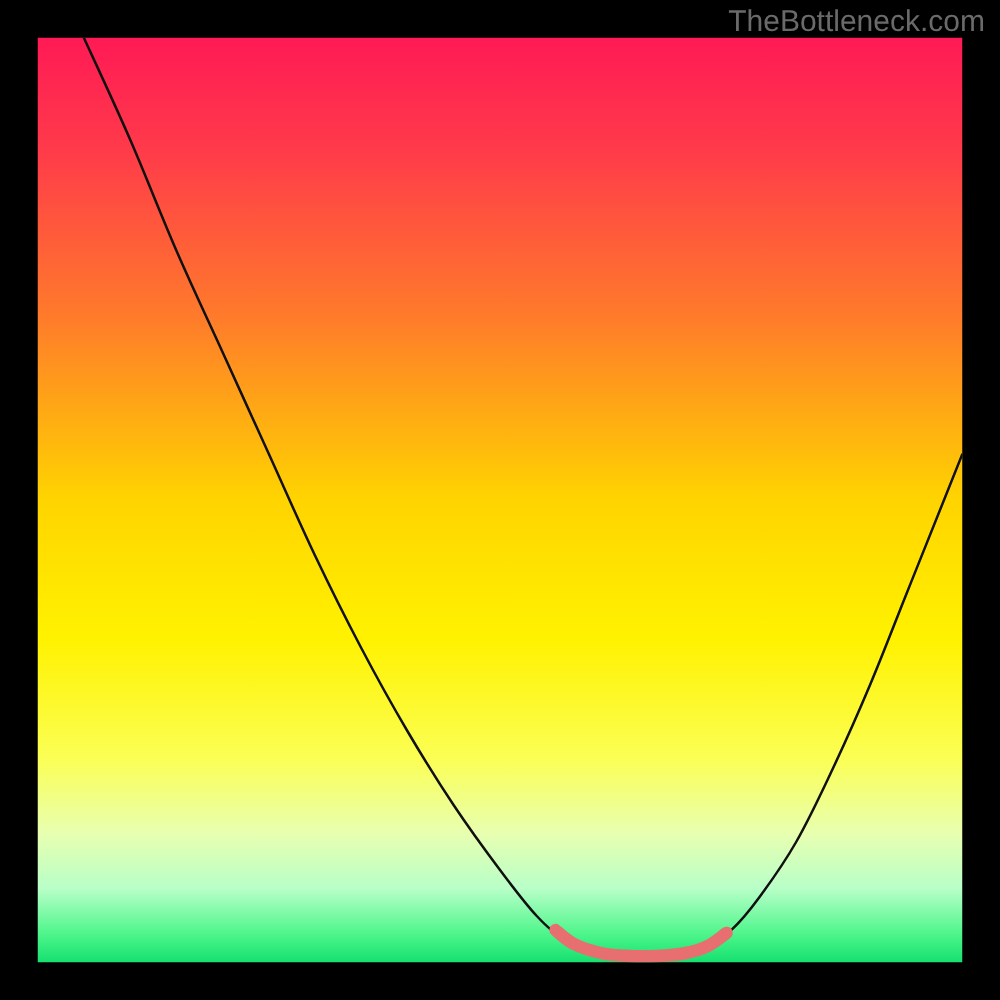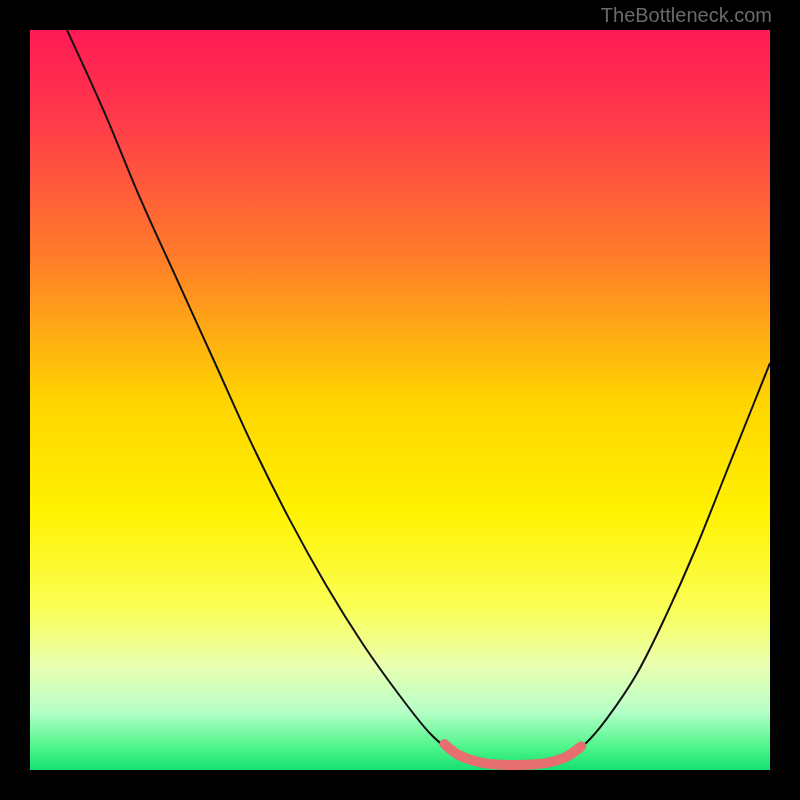--- a/index.html
+++ b/index.html
@@ -7,23 +7,23 @@
     padding: 0;
     width: 800px;
     height: 800px;
     background: #000;
     position: relative;
     font-family: Arial, sans-serif;
   }
   .watermark {
     position: absolute;
     top: 4px;
-    right: 28px;
+    right: 12px;
     color: #6a6a6a;
-    font-size: 20px;
+    font-size: 24px;
     font-weight: 500;
     z-index: 10;
   }
   .plot-area {
     position: absolute;
     left: 30px;
     top: 30px;
     width: 740px;
     height: 740px;
   }

